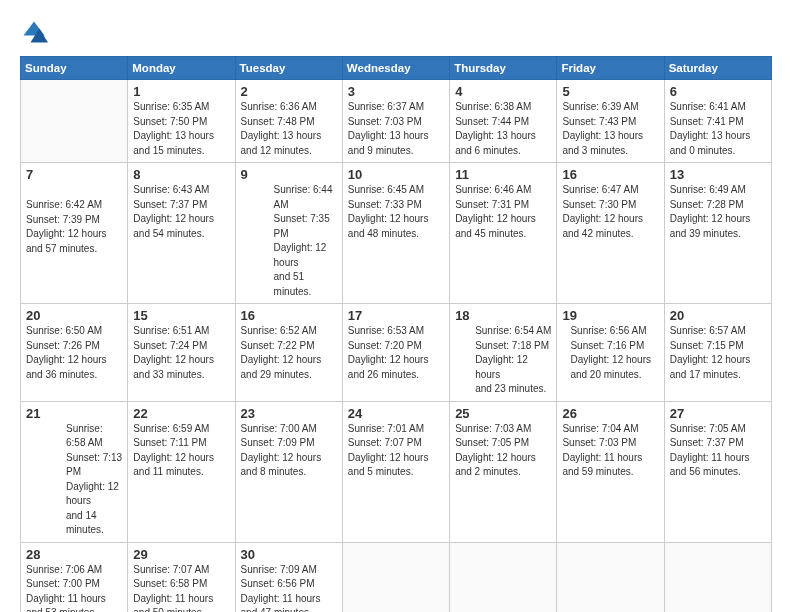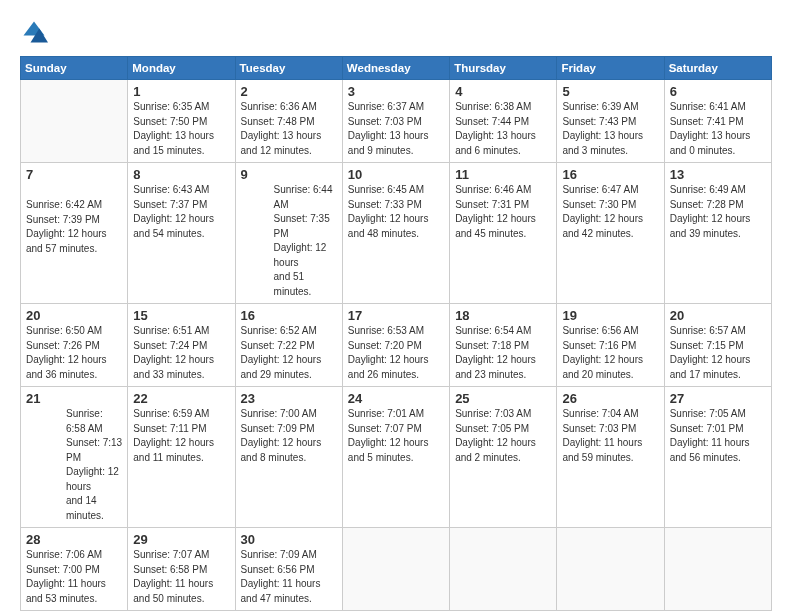--- a/index.html
+++ b/index.html
@@ -247,28 +247,28 @@
           </td>
           <td>
             <div class="day-number">17</div>
             <div class="day-info" style="white-space: pre-line;">Sunrise: 6:53 AM
 Sunset: 7:20 PM
 Daylight: 12 hours
 and 26 minutes.</div>
           </td>
           <td>
             <div class="day-number">18</div>
-            <div class="day-info" style="white-space: pre-line;">Sunrise: 6:54 AM
+            <div class="day-info" style="white-space: pre-line; margin-left: 20px;">Sunrise: 6:54 AM
 Sunset: 7:18 PM
 Daylight: 12 hours
 and 23 minutes.</div>
           </td>
           <td>
             <div class="day-number">19</div>
-            <div class="day-info" style="white-space: pre-line;">Sunrise: 6:56 AM
+            <div class="day-info" style="white-space: pre-line; margin-left: 8px;">Sunrise: 6:56 AM
 Sunset: 7:16 PM
 Daylight: 12 hours
 and 20 minutes.</div>
           </td>
           <td>
             <div class="day-number">20</div>
             <div class="day-info" style="white-space: pre-line;">Sunrise: 6:57 AM
 Sunset: 7:15 PM
 Daylight: 12 hours
 and 17 minutes.</div>
@@ -313,21 +313,21 @@
           <td>
             <div class="day-number">26</div>
             <div class="day-info" style="white-space: pre-line;">Sunrise: 7:04 AM
 Sunset: 7:03 PM
 Daylight: 11 hours
 and 59 minutes.</div>
           </td>
           <td>
             <div class="day-number">27</div>
             <div class="day-info" style="white-space: pre-line;">Sunrise: 7:05 AM
-Sunset: 7:01 PM
+Sunset: 7:37 PM
 Daylight: 11 hours
 and 56 minutes.</div>
           </td>
         </tr>
         <tr>
           <td>
             <div class="day-number">28</div>
             <div class="day-info" style="white-space: pre-line;">Sunrise: 7:06 AM
 Sunset: 7:00 PM
 Daylight: 11 hours

